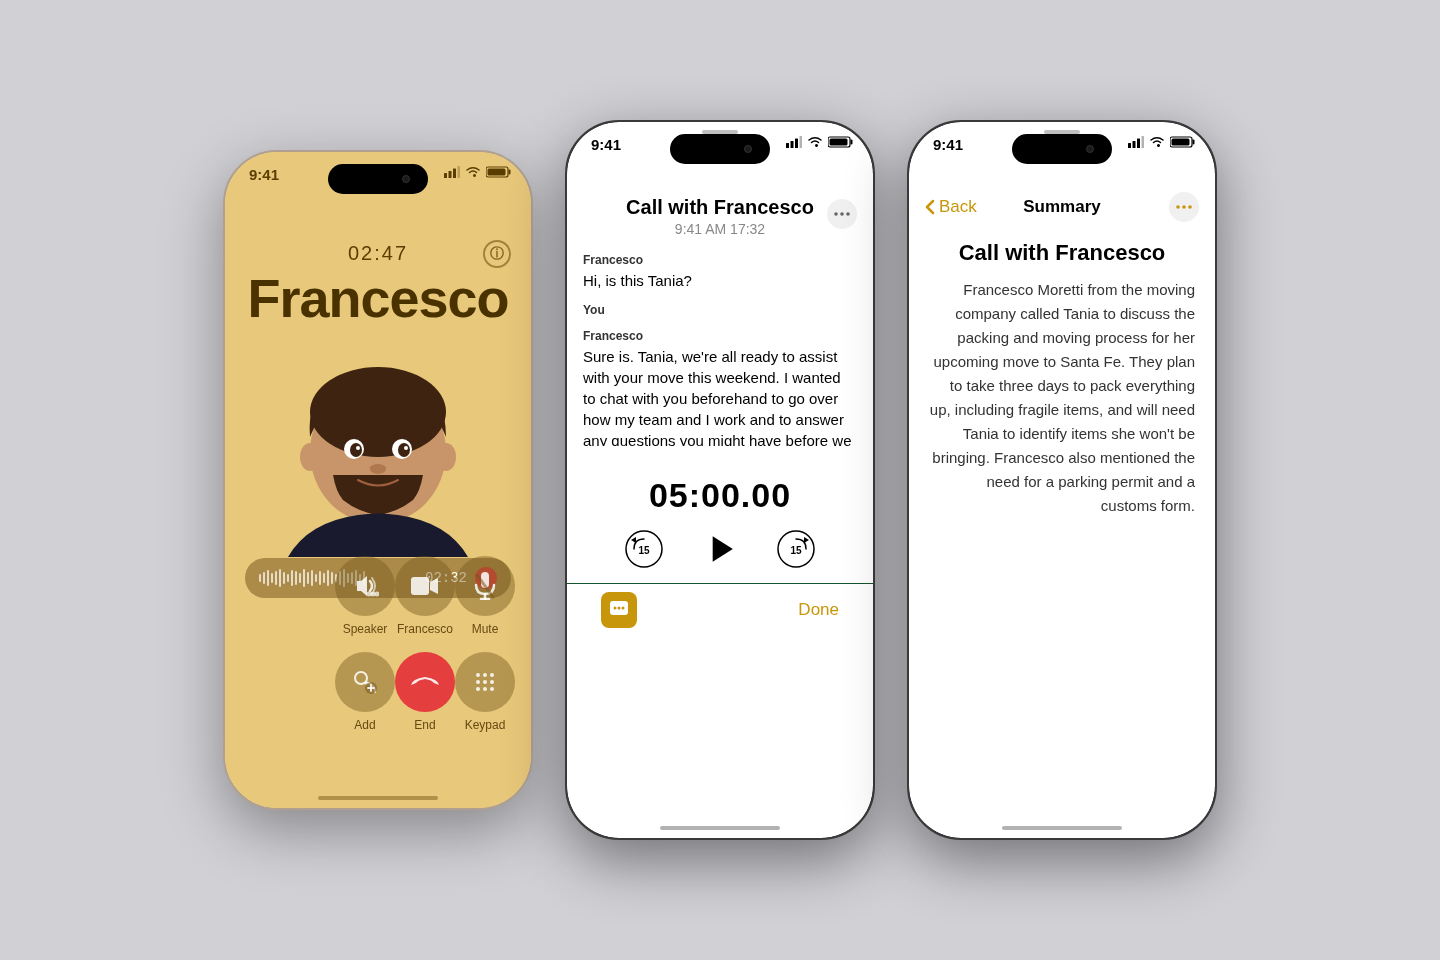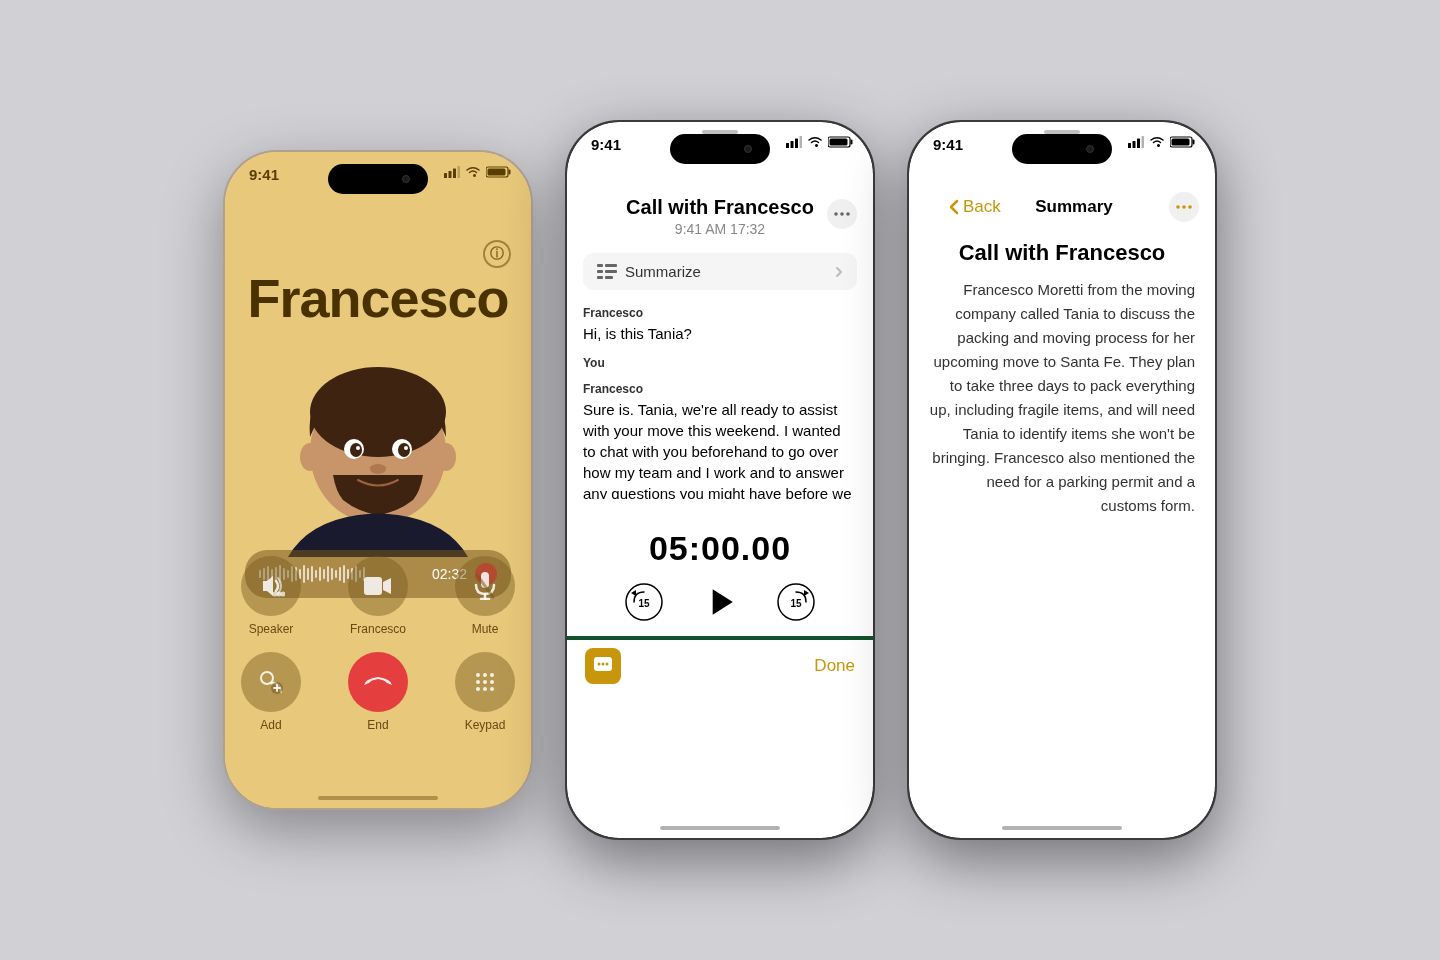--- a/index.html
+++ b/index.html
@@ -217,27 +217,28 @@
     
     .memoji-head {
       width: 200px;
       height: 220px;
     }
 
     .p1-recording-bar {
       position: absolute;
       bottom: 210px;
       left: 20px; right: 20px;
-      height: 48px;
+      height: 40px;
       background: rgba(120,90,30,0.55);
       border-radius: 22px;
       display: flex;
       align-items: center;
       padding: 0 14px;
       gap: 8px;
+      font-family: Liberation Mono, monospace;
     }
 
     .waveform {
       flex: 1;
       display: flex;
       align-items: center;
       gap: 2px;
       height: 20px;
     }
 
@@ -262,23 +263,22 @@
 
     
     .p1-buttons {
       position: absolute;
       bottom: 60px;
       left: 16px; right: 16px;
     }
 
     .btn-row {
       display: flex;
-      justify-content: space-between;
+      justify-content: flex-end;
       margin-bottom: 16px;
-      gap: 39px;
     }
 
     .call-btn {
       display: flex;
       flex-direction: column;
       align-items: center;
       gap: 6px;
       cursor: pointer;
     }
 
@@ -414,22 +414,22 @@
       height: 44px;
       display: flex;
       align-items: center;
       justify-content: center;
     }
 
     .p2-footer {
       display: flex;
       justify-content: space-between;
       align-items: center;
-      padding: 8px 18px 0;
-      border-top: 4px solid #14532d;
+      padding: 8px 34px 0;
+      border-top: 1px solid #14532d;
     }
 
     .p2-chat-icon {
       width: 36px;
       height: 36px;
       background: #c8960a;
       border-radius: 8px;
       display: flex;
       align-items: center;
       justify-content: center;
@@ -447,21 +447,20 @@
       position: absolute;
       top: 60px;
       left: 0; right: 0; bottom: 0;
     }
 
     .p3-nav {
       display: flex;
       align-items: center;
       padding: 10px 16px;
       position: relative;
-      margin-left: 24px;
     }
 
     .p3-back {
       display: flex;
       align-items: center;
       gap: 4px;
       color: #c8960a;
       font-size: 17px;
       cursor: pointer;
     }
@@ -578,20 +577,21 @@
             <path d="M2 4 Q8 -0.5 14 4" stroke="#5a3e00" stroke-width="1.5" fill="none" stroke-linecap="round"></path>
           </svg>
           <svg width="25" height="12" viewBox="0 0 25 12">
             <rect x="0" y="1" width="22" height="10" rx="2" stroke="#5a3e00" stroke-width="1.2" fill="none"></rect>
             <rect x="22.5" y="3.5" width="2" height="5" rx="1" fill="#5a3e00"></rect>
             <rect x="1.5" y="2.5" width="18" height="7" rx="1.5" fill="#5a3e00"></rect>
           </svg>
         </div>
       </div>
 
+      <div class="p1-call-time">02:47</div>
 
       <div class="p1-name">Francesco</div>
 
       <div class="p1-info-btn">ⓘ</div>
 
       <div class="p1-avatar">
         <svg class="memoji-head" viewBox="0 0 200 220" xmlns="http://www.w3.org/2000/svg">
 
           <rect x="82" y="160" width="36" height="50" rx="8" fill="#c8956a"></rect>
 
@@ -785,34 +785,20 @@
           <div class="p2-subtitle">9:41 AM  17:32</div>
           <div class="p2-more-btn">
             <svg width="16" height="4" viewBox="0 0 16 4">
               <circle cx="2" cy="2" r="1.8" fill="#666"></circle>
               <circle cx="8" cy="2" r="1.8" fill="#666"></circle>
               <circle cx="14" cy="2" r="1.8" fill="#666"></circle>
             </svg>
           </div>
         </div>
 
-        <div class="p2-summarize">
-          <svg width="20" height="16" viewBox="0 0 20 16">
-            <rect x="0" y="0" width="6" height="3" rx="1" fill="#666"></rect>
-            <rect x="8" y="0" width="12" height="3" rx="1" fill="#666"></rect>
-            <rect x="0" y="6" width="6" height="3" rx="1" fill="#666"></rect>
-            <rect x="8" y="6" width="12" height="3" rx="1" fill="#666"></rect>
-            <rect x="0" y="12" width="6" height="3" rx="1" fill="#666"></rect>
-            <rect x="8" y="12" width="8" height="3" rx="1" fill="#666"></rect>
-          </svg>
-          <span class="p2-summarize-label">Summarize</span>
-          <svg width="8" height="12" viewBox="0 0 8 12">
-            <path d="M2 2 L6 6 L2 10" stroke="#bbb" stroke-width="2" fill="none" stroke-linecap="round" stroke-linejoin="round"></path>
-          </svg>
-        </div>
 
         <div class="p2-transcript">
           <div class="transcript-block">
             <div class="transcript-speaker">Francesco</div>
             <div class="transcript-text">Hi, is this Tania?</div>
           </div>
           <div class="transcript-block">
             <div class="transcript-speaker">You</div>
           </div>
           <div class="transcript-block">

